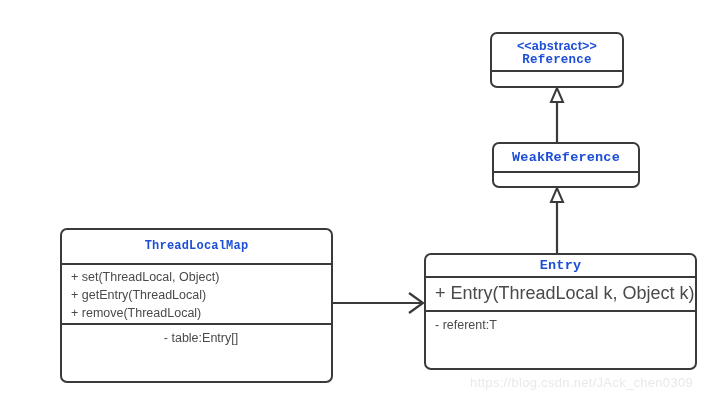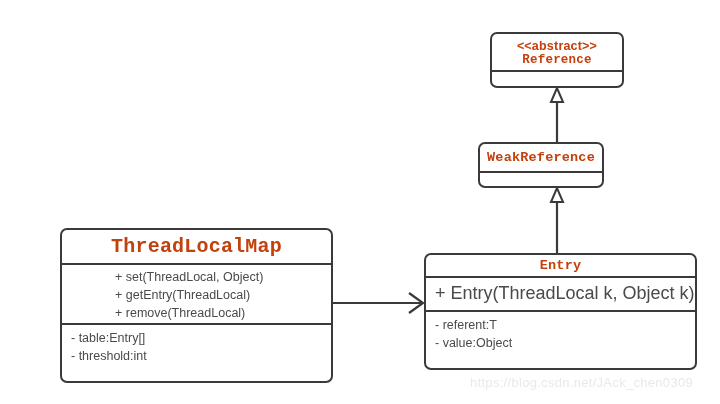--- a/index.html
+++ b/index.html
@@ -22,21 +22,21 @@
     box-sizing: border-box;
     background: #ffffff;
     border: 2px solid #3a3a3a;
     border-radius: 7px;
     overflow: hidden;
   }
   .uml-header {
     box-sizing: border-box;
     text-align: center;
     font-weight: bold;
-    color: #c2410c;
+    color: #1d4ed8;
     letter-spacing: 0.2px;
     display: flex;
     flex-direction: column;
     align-items: center;
     justify-content: center;
   }
   .uml-header .stereotype {
     display: block;
     font-weight: bold;
     line-height: 1.15;
@@ -68,42 +68,42 @@
   }
 
   
   #box-reference {
     left: 490px; top: 32px; width: 134px; height: 56px;
   }
   #box-reference .uml-header { height: 36px; font-size: 12.5px; padding-top: 2px; }
   #box-reference .uml-empty { height: 18px; }
 
   #box-weakreference {
-    left: 478px; top: 142px; width: 126px; height: 46px;
+    left: 492px; top: 142px; width: 148px; height: 46px;
   }
   #box-weakreference .uml-header { height: 27px; font-size: 13.5px; }
   #box-weakreference .uml-empty { height: 17px; }
 
   #box-entry {
     left: 424px; top: 253px; width: 273px; height: 117px;
   }
   #box-entry .uml-header { height: 21px; font-size: 13.5px; }
   #box-entry .uml-compartment.methods { height: 32px; display:flex; align-items:center; }
   #box-entry .uml-compartment.methods .member { font-size: 18px; }
   #box-entry .uml-compartment.fields { height: 48px; padding-top: 5px; border-radius: 7px; }
   #box-entry .uml-compartment.fields .member { font-size: 12.5px; }
 
   #box-threadlocalmap {
     left: 60px; top: 228px; width: 273px; height: 155px;
   }
-  #box-threadlocalmap .uml-header { height: 33px; font-size: 20px; }
-  #box-threadlocalmap .uml-compartment.methods { height: 58px; padding-top: 4px; margin-left: 44px; }
+  #box-threadlocalmap .uml-header { height: 33px; font-size: 12px; }
+  #box-threadlocalmap .uml-compartment.methods { height: 58px; padding-top: 4px; }
   #box-threadlocalmap .uml-compartment.methods .member { font-size: 12.5px; }
   #box-threadlocalmap .uml-compartment.fields { height: 60px; padding-top: 5px; }
-  #box-threadlocalmap .uml-compartment.fields .member { font-size: 12.5px; }
+  #box-threadlocalmap .uml-compartment.fields .member { font-size: 12.5px; text-align: center; }
 
   
   .connector-layer {
     position: absolute;
     left: 0; top: 0;
     width: 720px; height: 404px;
     pointer-events: none;
   }
 
   
@@ -161,36 +161,34 @@
     <div class="uml-header">
       <span class="cname">Entry</span>
     </div>
     <div class="uml-sep"></div>
     <div class="uml-compartment methods">
       <span class="member">+ Entry(ThreadLocal k, Object k)</span>
     </div>
     <div class="uml-sep"></div>
     <div class="uml-compartment fields">
       <span class="member">- referent:T</span>
-      <span class="member">- value:Object</span>
     </div>
   </div>
 
   <div class="uml-box" id="box-threadlocalmap">
     <div class="uml-header">
       <span class="cname">ThreadLocalMap</span>
     </div>
     <div class="uml-sep"></div>
     <div class="uml-compartment methods">
       <span class="member">+ set(ThreadLocal, Object)</span>
       <span class="member">+ getEntry(ThreadLocal)</span>
       <span class="member">+ remove(ThreadLocal)</span>
     </div>
     <div class="uml-sep"></div>
     <div class="uml-compartment fields">
       <span class="member">- table:Entry[]</span>
-      <span class="member">- threshold:int</span>
     </div>
   </div>
 
   <div id="watermark">https://blog.csdn.net/JAck_chen0309</div>
 
 </div>
 
 </body></html>

